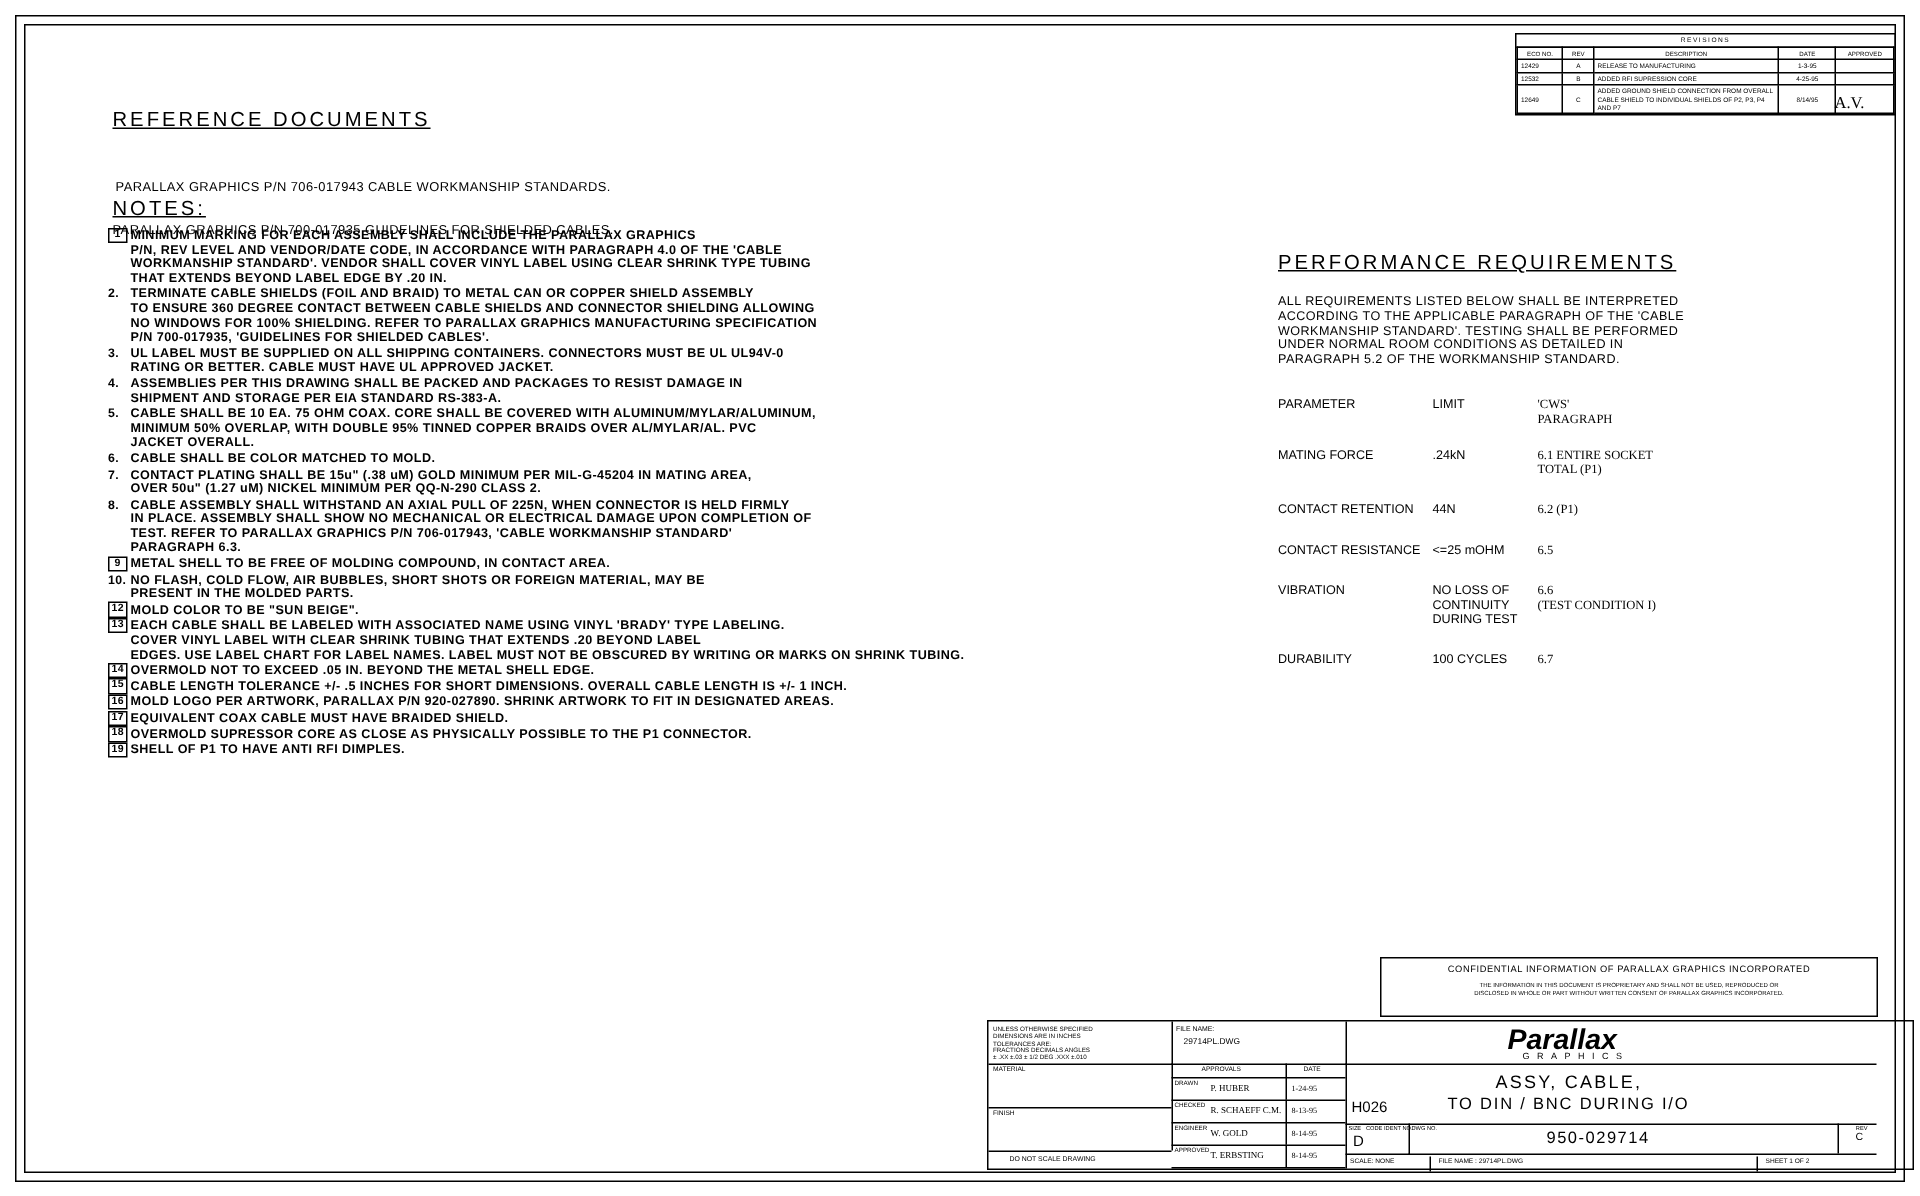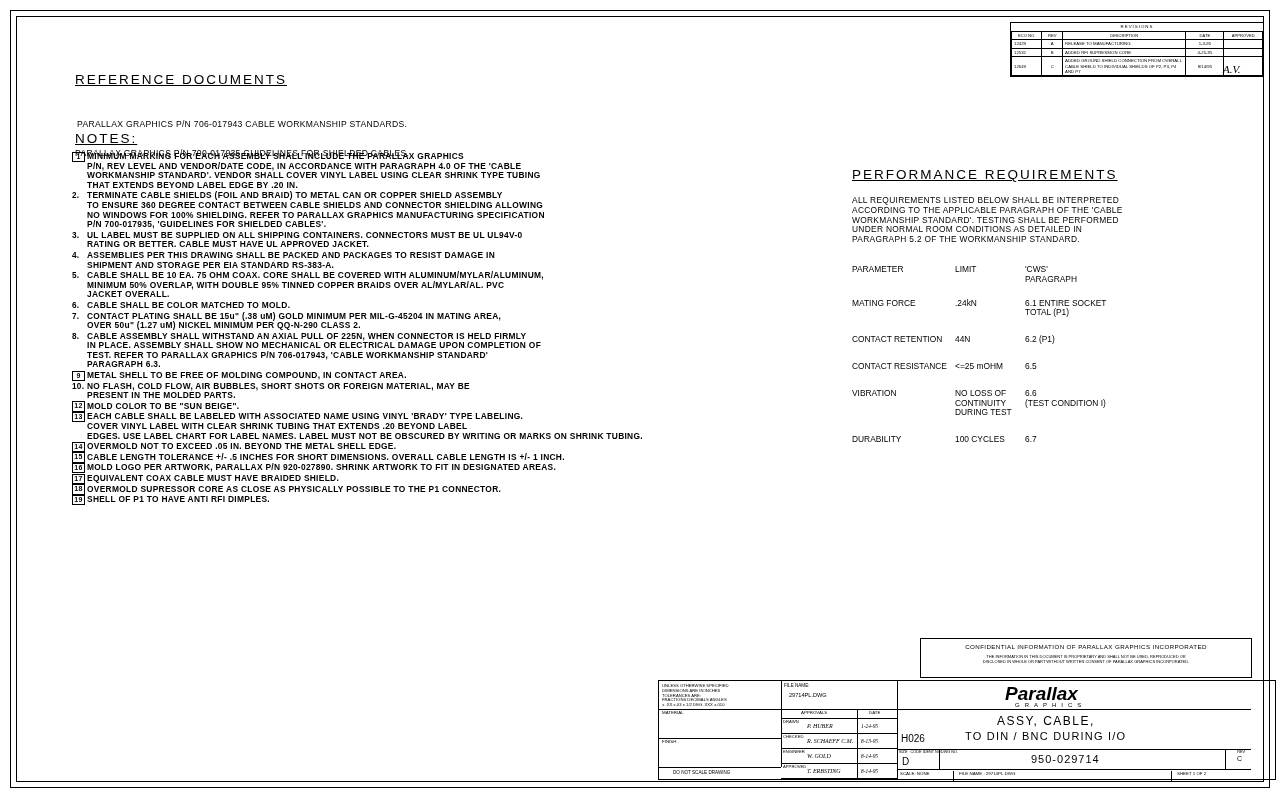--- a/index.html
+++ b/index.html
@@ -47,21 +47,21 @@
   .note .txt{display:block;margin-left:15px;font-size:8.4px;line-height:9.6px;white-space:pre-line;}
 
   
   #perf-title{left:852px;top:167px;}
   #perf-intro{left:852px;top:196px;width:330px;font-size:8.4px;line-height:9.8px;white-space:pre-line;}
   #perf-table{position:absolute;left:852px;top:265px;font-size:8.4px;}
   #perf-table table{border-collapse:collapse;}
   #perf-table td{vertical-align:top;padding:0 0 17px 0;font-size:8.4px;white-space:pre-line;line-height:9.8px;}
   #perf-table td.c1{width:103px;}
   #perf-table td.c2{width:70px;margin-top:12px;}
-  #perf-table td.c3{width:160px;}
+  #perf-table td.c3{width:160px;font-family:Liberation Serif, serif;}
   #perf-table tr.head td{padding-bottom:14px;}
 
   
   #revblock{
     position:absolute;left:1010px;top:22px;width:252px;height:53px;
     border:1px solid #000;
   }
   #revblock .rhead{
     position:absolute;left:0;top:0;width:100%;height:8px;
     border-bottom:1px solid #000;font-size:4.4px;text-align:center;line-height:8px;
@@ -147,21 +147,21 @@
   #tb-dwgno .rev{position:absolute;right:6px;top:1px;font-size:3.8px;text-align:center;}
   #tb-dwgno .revv{position:absolute;right:9px;top:6px;font-size:7px;}
 
   #tb-bottom{position:absolute;left:238px;top:88px;width:354px;height:10px;}
   #tb-bottom span{position:absolute;font-size:4.4px;top:2px;}
 
   #tb-noscale{position:absolute;left:0;top:86px;width:122px;height:12px;}
   #tb-noscale .txt{position:absolute;left:14px;top:3px;font-size:4.6px;}
 
   
-  .sig{position:absolute;font-family:"Liberation Serif", serif;font-style:italic;}
+  .sig{position:absolute;font-family:"Liberation Serif", serif;}
 </style>
 </head>
 <body>
 
 <div id="sheet">
   <div class="outer-border"></div>
   <div class="inner-border"></div>
 
   <div class="t h1 u" id="refdocs">REFERENCE DOCUMENTS</div>
   <div class="t body" id="refdocs-lines">

